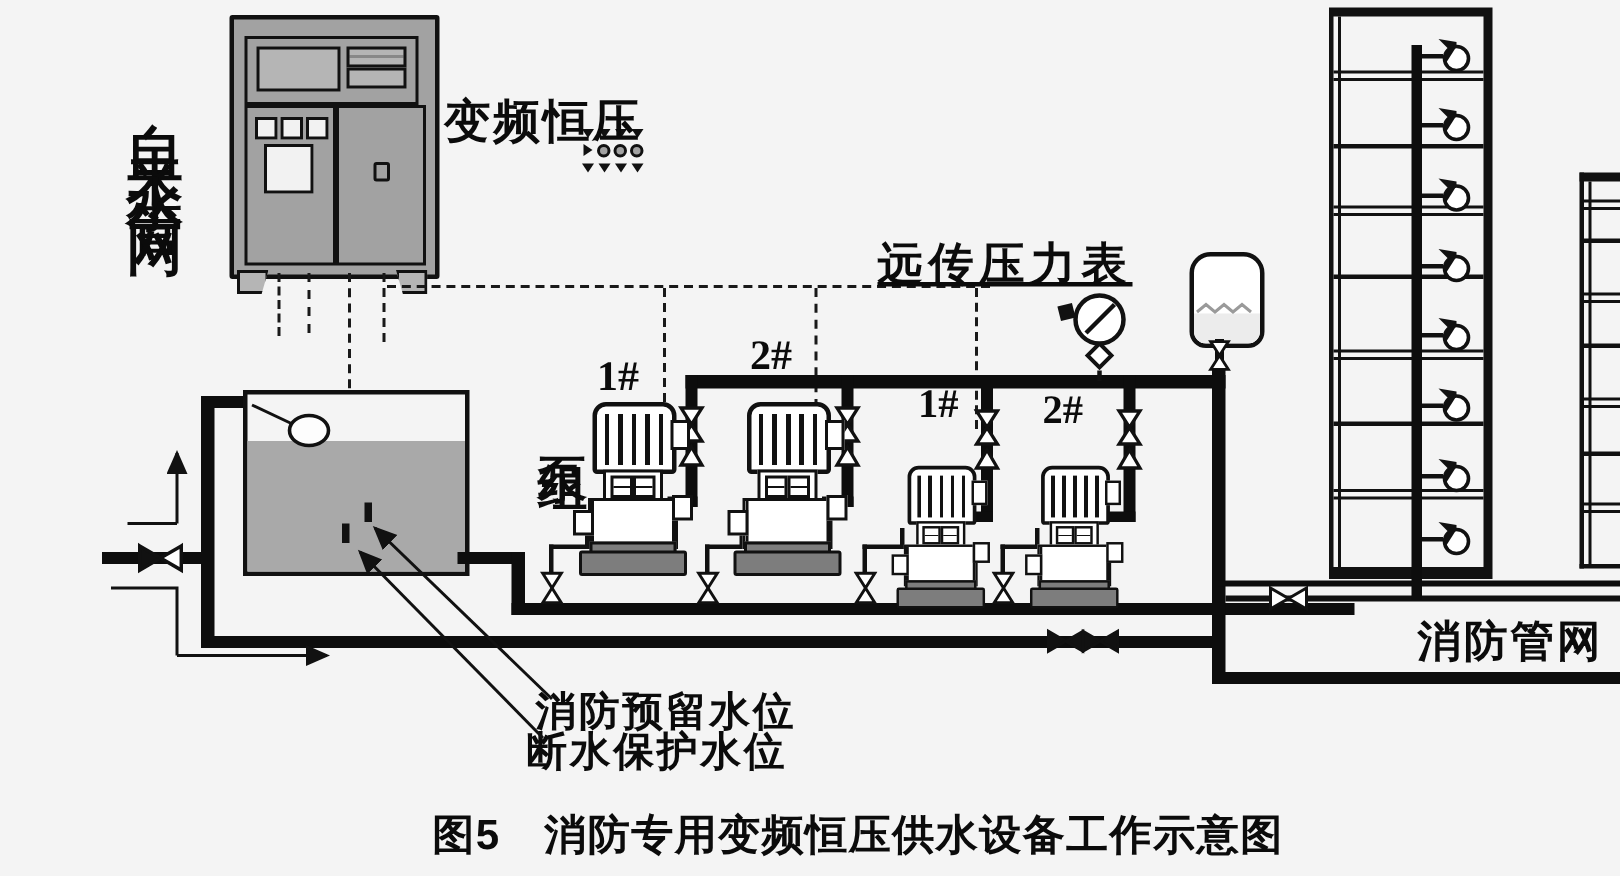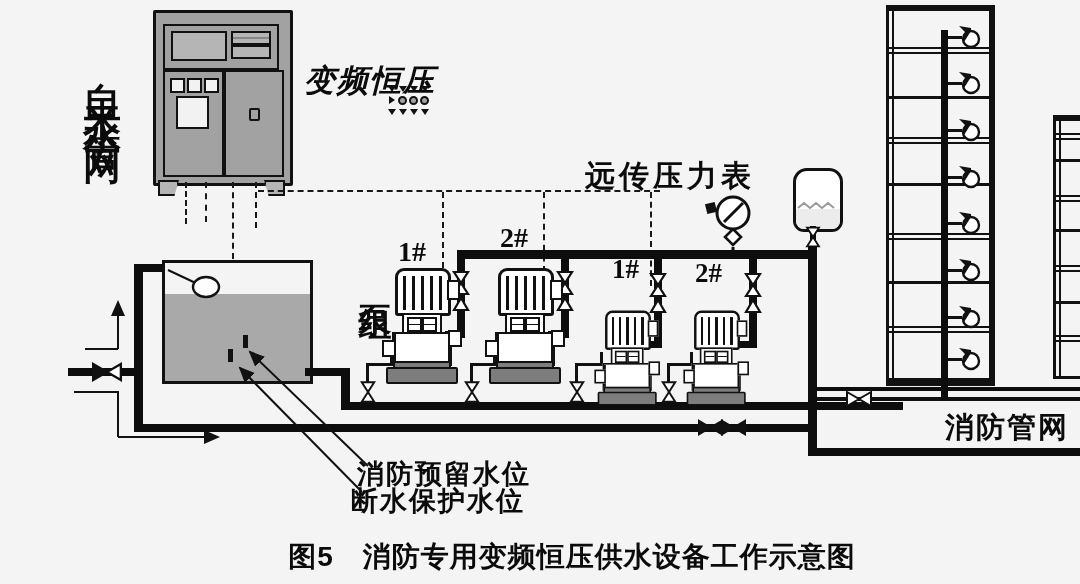--- a/index.html
+++ b/index.html
@@ -119,21 +119,21 @@
       <div class="tri"></div>
         <div class="tri"></div>
         <div class="tri"></div>
         <div class="tri"></div>
     </div>
     <div class="wsq" style="left:93px;top:95px;width:7px;height:9px;border-radius:2px;background:#a2a2a2;"></div>
   </div>
   <div class="foot" style="left:158px;"></div>
   <div class="foot r" style="left:264px;"></div>
 
-  <div class="lbl" style="left:296px;top:60px;width:140px;font-size:31px;letter-spacing:2px;text-align:right;font-style:italic;">变频恒压</div>
+  <div class="lbl" style="left:296px;top:60px;width:140px;font-size:31px;letter-spacing:2px;text-align:left;">变频恒压</div>
 
   <div class="dashv" style="left:185px;top:182px;height:42px;"></div>
   <div class="dashv" style="left:205px;top:182px;height:40px;"></div>
   <div class="dashv" style="left:232px;top:182px;height:168px;"></div>
   <div class="dashv" style="left:255px;top:182px;height:46px;"></div>
   <div class="dashh" style="left:258px;top:190px;width:402px;"></div>
   <div class="dashv" style="left:442px;top:192px;height:76px;"></div>
   <div class="dashv" style="left:543px;top:192px;height:80px;"></div>
   <div class="dashv" style="left:650px;top:192px;height:94px;"></div>
 
@@ -295,21 +295,21 @@
       <div class="p-stubr"></div>
     <div class="p-cap"></div>
       <div class="p-base"></div>
   </div>
 
   <div class="lbl serif" style="left:398px;top:236px;font-size:28px;">1#</div>
   <div class="lbl serif" style="left:500px;top:222px;font-size:28px;">2#</div>
   <div class="lbl serif" style="left:612px;top:254px;font-size:27px;">1#</div>
   <div class="lbl serif" style="left:695px;top:258px;font-size:27px;">2#</div>
 
-  <div class="lbl" style="left:585px;top:156px;font-size:30px;letter-spacing:4px;">远传压力表</div>
+  <div class="lbl" style="left:585px;top:156px;font-size:30px;letter-spacing:4px;text-decoration:underline;">远传压力表</div>
   <svg class="sym" style="left:697px;top:190px;" width="64" height="64">
     <line x1="36" y1="57" x2="36" y2="64" stroke="#111" stroke-width="3"></line>
     <path d="M36,39 l8,8 l-8,8 l-8,-8 Z" fill="#fff" stroke="#111" stroke-width="2.6"></path>
     <circle cx="36" cy="23" r="16" fill="#fff" stroke="#111" stroke-width="3"></circle>
     <line x1="27" y1="32" x2="46" y2="13" stroke="#111" stroke-width="3"></line>
     <rect x="9" y="13" width="10" height="10" fill="#111" transform="rotate(-14 14 18)"></rect>
   </svg>
 
   <div class="ptank">
     <div class="fill"></div>

